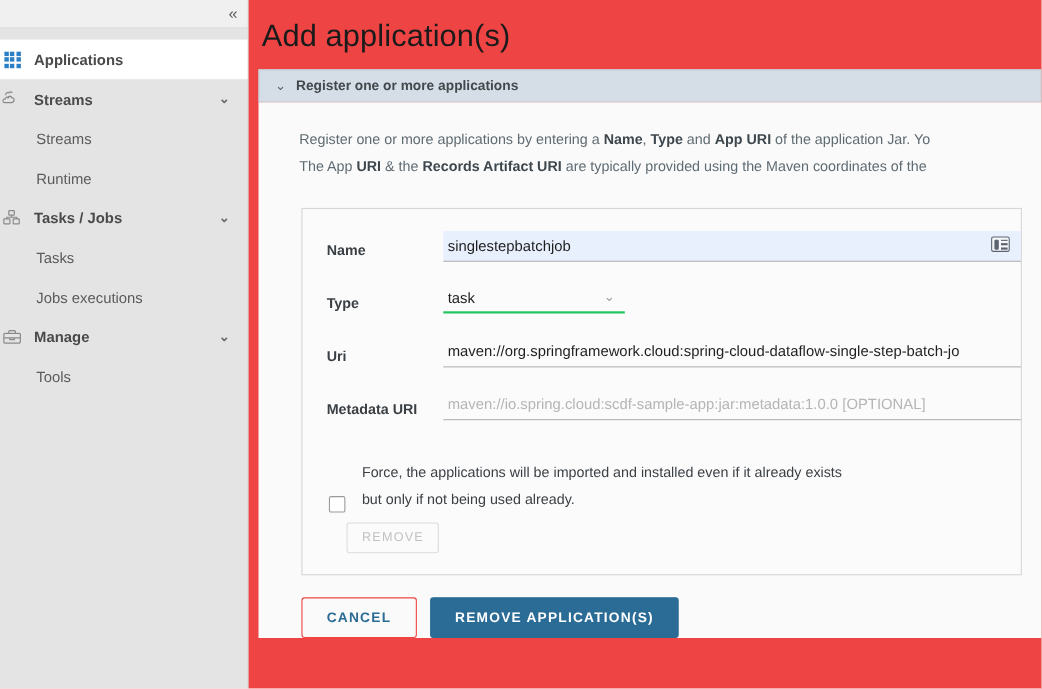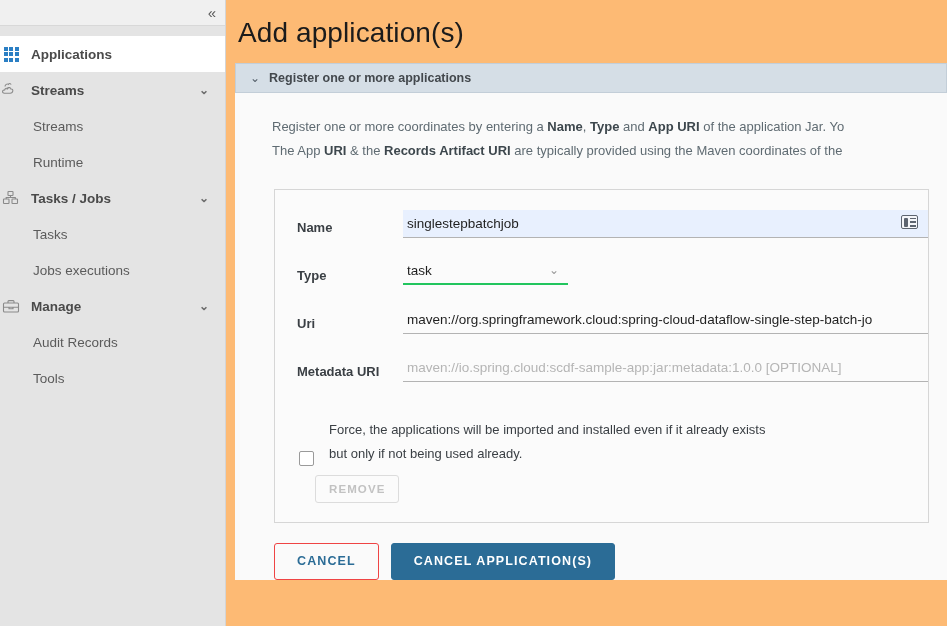--- a/index.html
+++ b/index.html
@@ -79,21 +79,21 @@
   }
 
   
   .grid-ico { display: grid; grid-template-columns: repeat(3,4px); grid-gap: 1.5px; }
   .grid-ico i { width: 4px; height: 4px; background: #2b7fc4; display: block; }
 
   
   #main {
     flex: 1 1 auto;
     height: 626px;
-    background: #fdba74;
+    background: #ef4444;
     padding: 0;
     position: relative;
     overflow: hidden;
   }
   .page-title {
     font-size: 28px;
     color: #1b1b1b;
     font-weight: normal;
     margin: 0;
     padding: 17px 0 0 12px;
@@ -244,21 +244,21 @@
     line-height: 24px;
     padding-left: 15px;
   }
   .btn-remove {
     margin: 9px 0 0 40px;
     border: 1px solid #dcdcdc;
     background: #fbfbfb;
     color: #c2c2c2;
     font-size: 11.5px;
     letter-spacing: 1.1px;
-    font-weight: bold;
+    font-weight: normal;
     padding: 7px 13px;
     border-radius: 3px;
     font-family: "Liberation Sans", sans-serif;
     cursor: default;
   }
 
   .footer-btns {
     margin: 20px 0 0 38px;
     display: flex;
     gap: 12px;
@@ -354,40 +354,37 @@
       <svg width="18" height="15" viewBox="0 0 18 15" fill="none" stroke="#8a8a8a" stroke-width="1.1">
         <rect x="1.5" y="4" width="15" height="9" rx="1"></rect>
         <path d="M6 4 V2.4 a.8 .8 0 0 1 .8-.8 h4.4 a.8 .8 0 0 1 .8 .8 V4"></path>
         <path d="M1.5 8.2 h15 M7 8.2 v1.6 h4 V8.2"></path>
       </svg>
     </span>
     <span>Manage</span>
     <span class="chev">⌄</span>
   </div>
   <div class="nav-sub">
-    <span>Audit Records</span>
-  </div>
-  <div class="nav-sub">
     <span>Tools</span>
   </div>
 </div>
 
 <div id="main">
 
   <h1 class="page-title">Add application(s)</h1>
 
   <div class="accordion-header">
     <span class="acc-chev">⌄</span>
     <span>Register one or more applications</span>
   </div>
 
   <div class="accordion-body">
 
     <div class="desc">
-      <span>Register one or more coordinates by entering a </span><b>Name</b><span>, </span><b>Type</b><span> and </span><b>App URI</b><span> of the application Jar. Yo</span>
+      <span>Register one or more applications by entering a </span><b>Name</b><span>, </span><b>Type</b><span> and </span><b>App URI</b><span> of the application Jar. Yo</span>
     </div>
     <div class="desc">
       <span>The App </span><b>URI</b><span> &amp; the </span><b>Records Artifact URI</b><span> are typically provided using the Maven coordinates of the</span>
     </div>
 
     <div class="form-card">
 
       
       <div class="field-row">
         <div class="field-label">Name</div>
@@ -440,17 +437,17 @@
           <div>Force, the applications will be imported and installed even if it already exists</div>
           <div>but only if not being used already.</div>
         </div>
       </div>
 
       <button class="btn-remove" disabled="">REMOVE</button>
     </div>
 
     <div class="footer-btns">
       <button class="btn btn-cancel">CANCEL</button>
-      <button class="btn btn-primary">CANCEL APPLICATION(S)</button>
+      <button class="btn btn-primary">REMOVE APPLICATION(S)</button>
     </div>
 
   </div>
 </div>
 
 </body></html>

